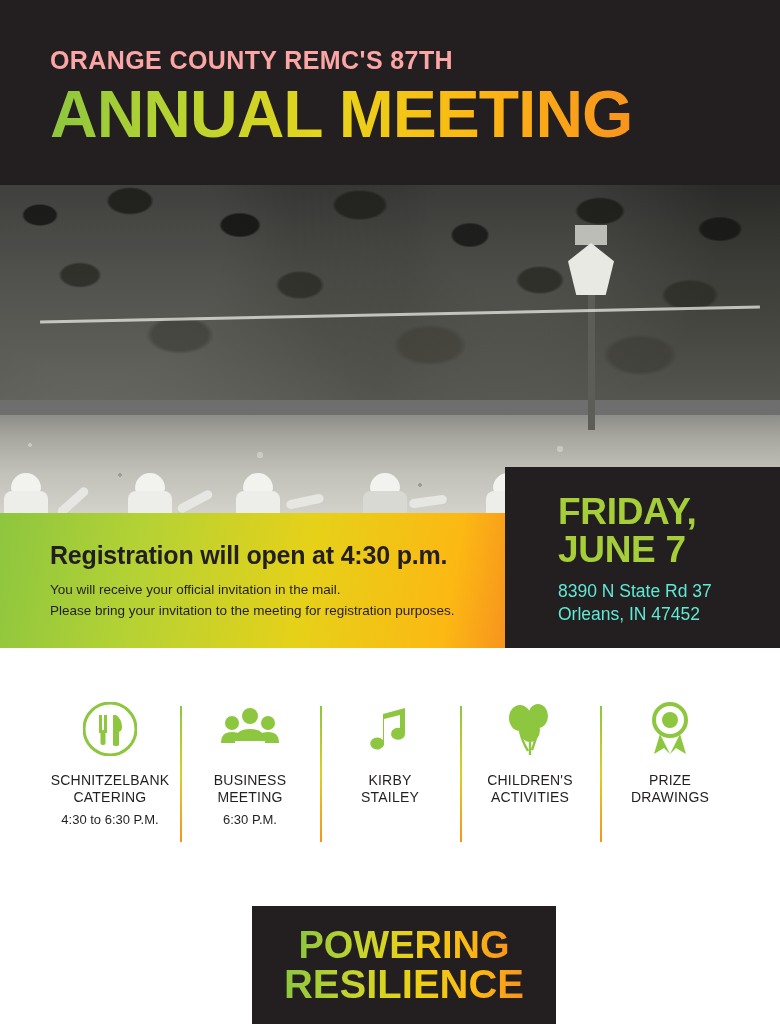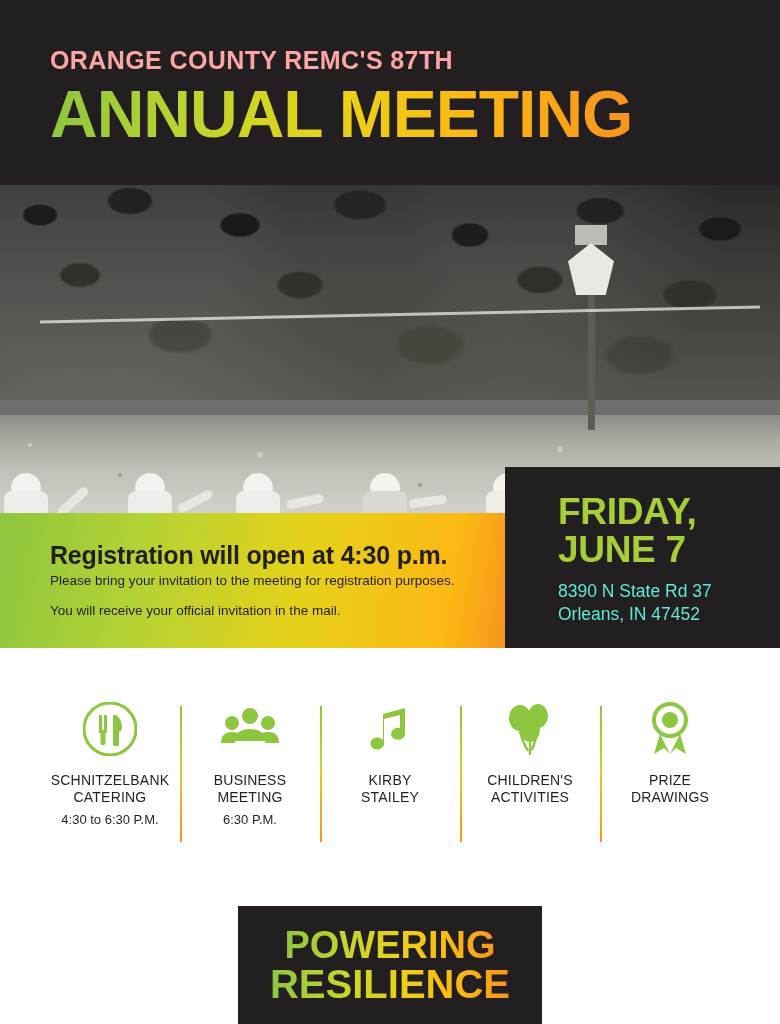--- a/index.html
+++ b/index.html
@@ -254,21 +254,21 @@
   .feature .f-sub {
     margin: 6px 0 0 0;
     font-size: 13px;
     color: #231f20;
     line-height: 1.2;
   }
 
   
   .footer-logo {
     position: absolute;
-    left: 238px; top: 906px;
+    left: 252px; top: 906px;
     width: 304px; height: 118px;
     background: #231f20;
     display: flex;
     flex-direction: column;
     align-items: center;
     justify-content: center;
   }
   .logo-word1, .logo-word2 {
     font-family: "Liberation Sans", sans-serif;
     font-weight: bold;
@@ -341,22 +341,22 @@
     <div class="worker" style="left:700px;">
       <div class="helmet"></div>
       <div class="arm" style="left:22px; transform:rotate(-20deg);"></div>
       <div class="vest"></div>
 
     </div>
   </div>
 
   <div class="reg-band">
     <p class="reg-title">Registration will open at 4:30 p.m.</p>
+    <p class="reg-line">You will receive your official invitation in the mail.</p>
     <p class="reg-line second">Please bring your invitation to the meeting for registration purposes.</p>
-    <p class="reg-line">You will receive your official invitation in the mail.</p>
   </div>
 
   <div class="date-block">
     <p class="date-big">FRIDAY,</p>
     <p class="date-big">JUNE 7</p>
     <p class="date-addr">8390 N State Rd 37</p>
     <p class="date-addr" style="margin-top:0;">Orleans, IN 47452</p>
   </div>
 
   <div class="features">

